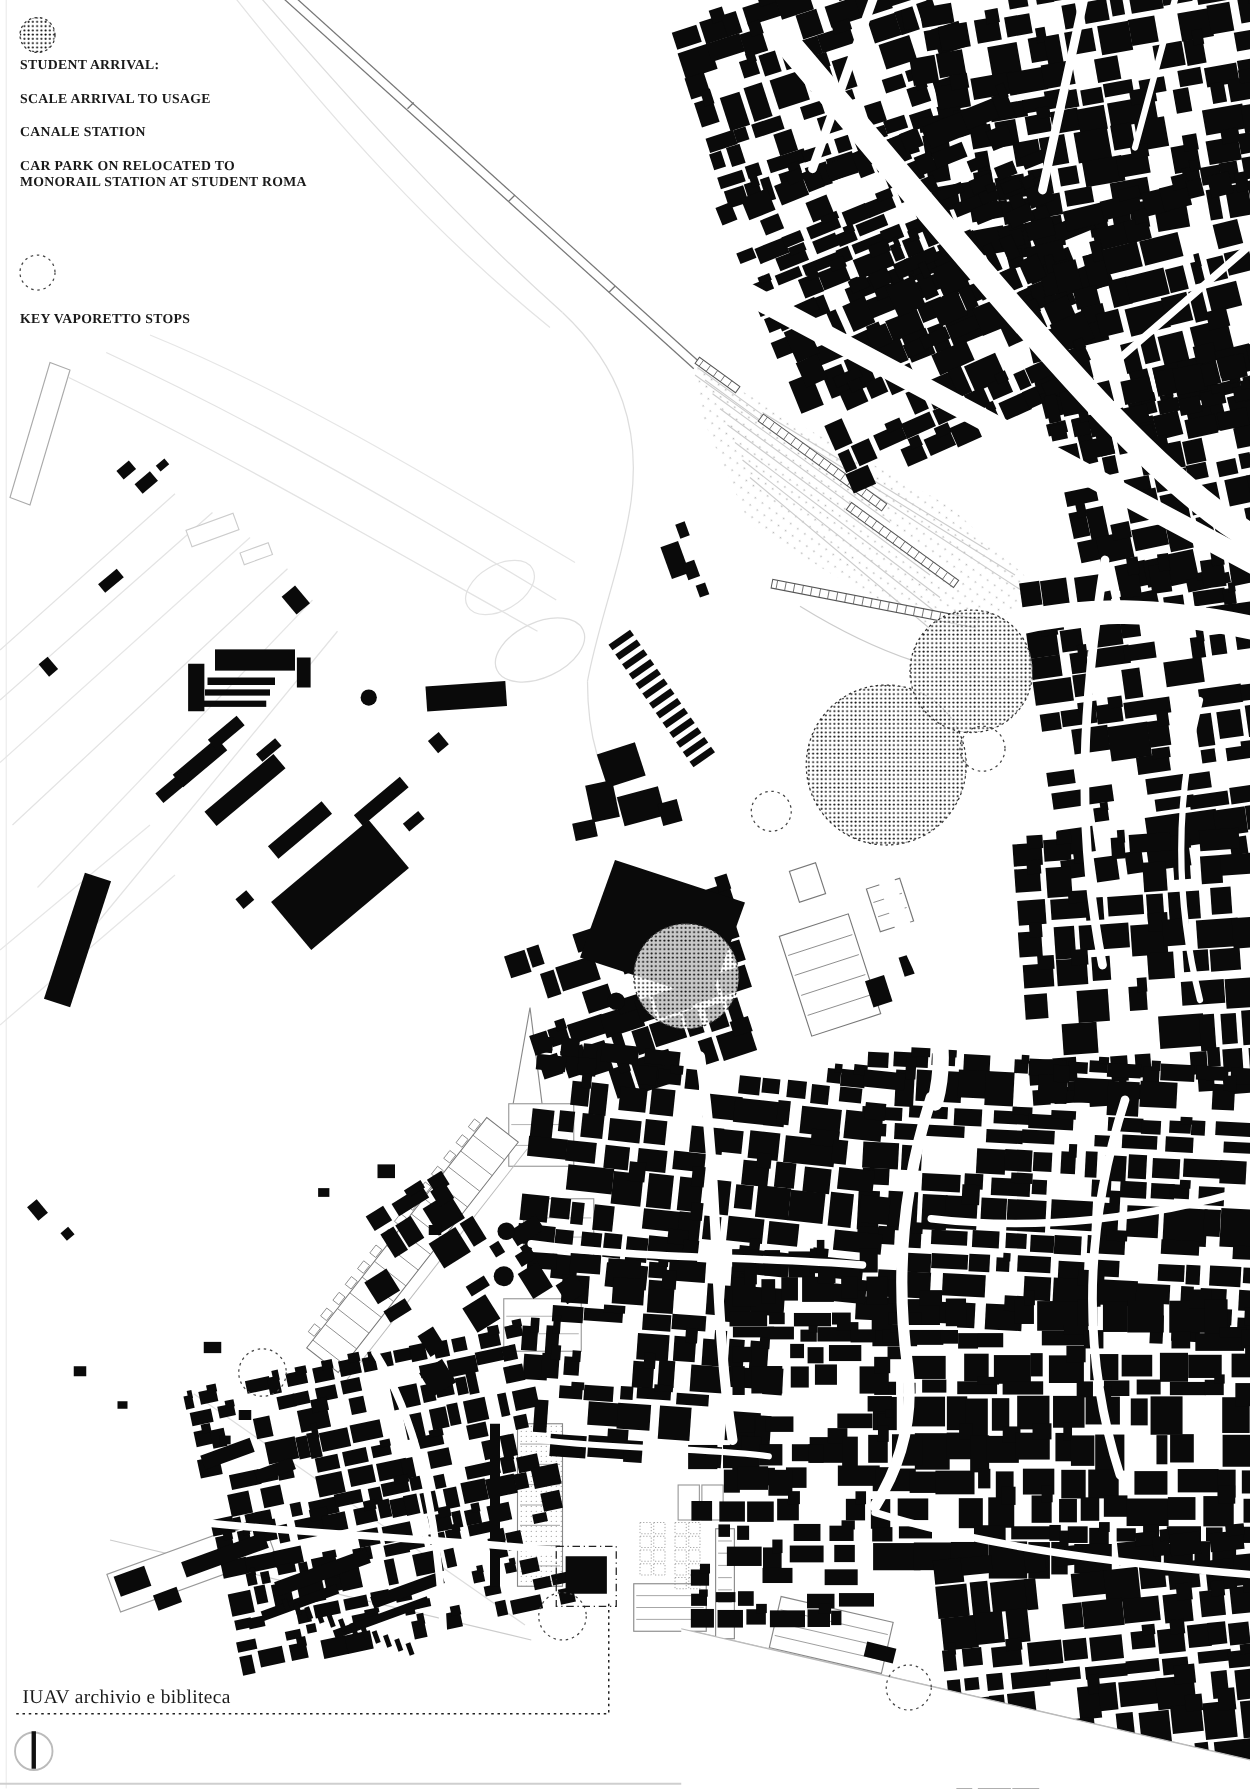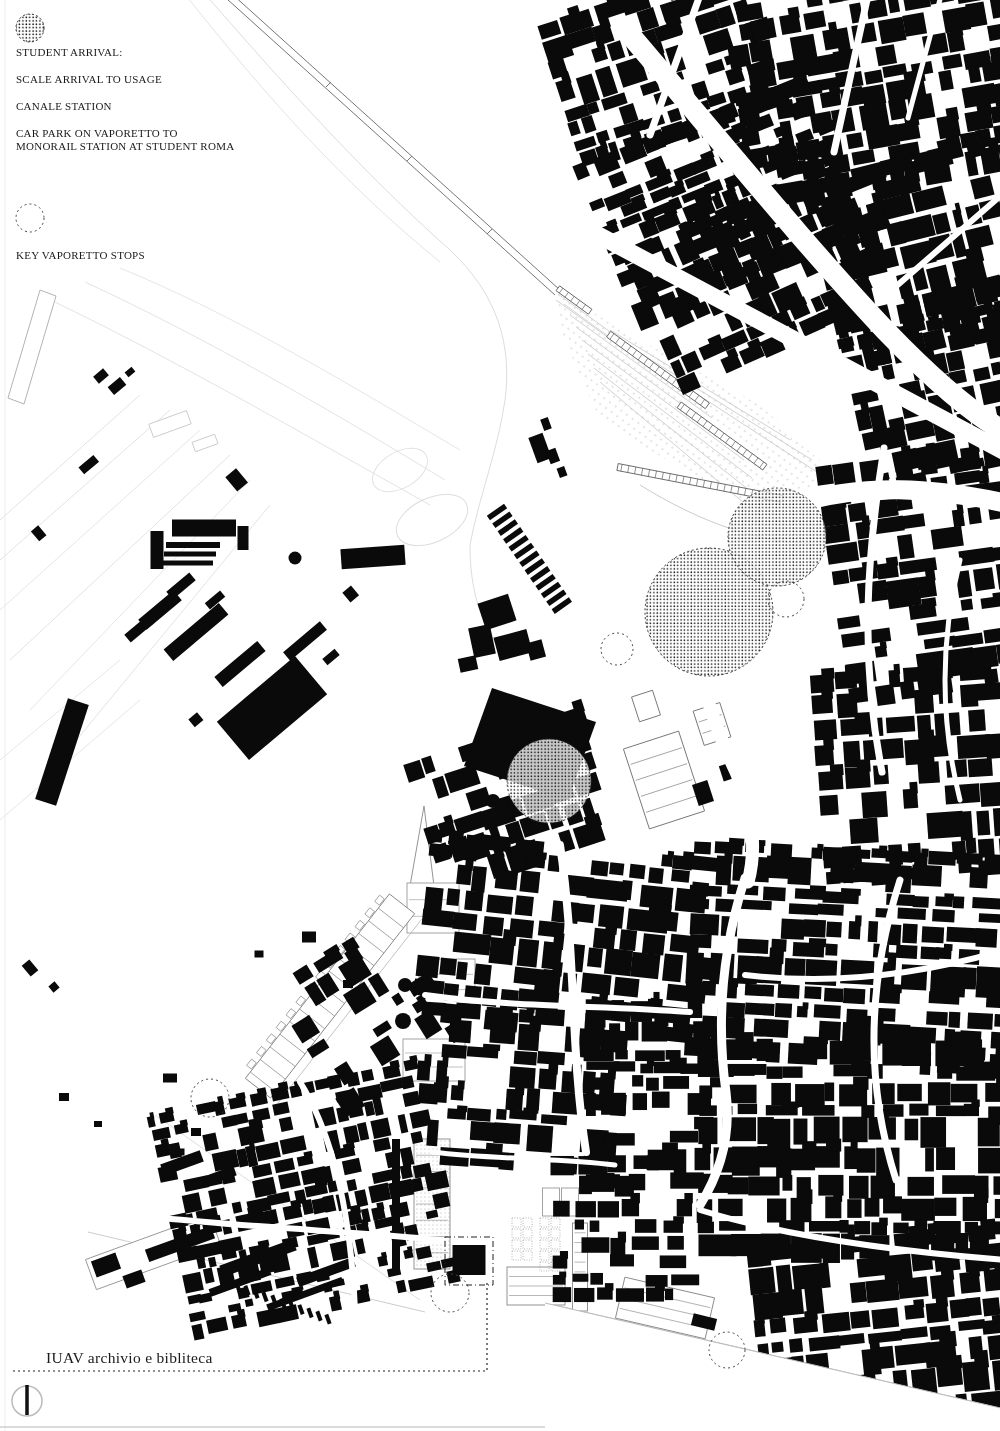--- a/index.html
+++ b/index.html
@@ -1,25 +1,25 @@
 <!DOCTYPE html>
 <html><head>
 <meta charset="utf-8">
 <style>
   html,body{margin:0;padding:0;background:#fff;}
   .sheet{position:relative;width:1000px;height:1431px;background:#ffffff;overflow:hidden;
          font-family:"Liberation Serif", serif;color:#1a1a1a;}
   #map{position:absolute;left:0;top:0;width:1000px;height:1431px;}
-  .legend{position:absolute;left:0;top:0;width:320px;height:280px;}
+  .legend{position:absolute;left:0;top:0;width:320px;height:280px;font-weight:bold;}
   .leg-icon{position:absolute;}
   .leg-items{position:absolute;left:16px;top:46px;}
   .leg-item{margin-bottom:14px;}
   .leg-line{font-size:11px;line-height:13px;letter-spacing:0.25px;white-space:nowrap;}
   .leg-stops{position:absolute;left:16px;top:249px;font-size:11px;letter-spacing:0.25px;white-space:nowrap;}
-  .footer-label{position:absolute;left:18px;top:1349px;font-size:15.5px;letter-spacing:0.3px;margin-left:28px;}
+  .footer-label{position:absolute;left:18px;top:1349px;font-size:15.5px;letter-spacing:0.3px;}
 </style>
 </head>
 <body>
 
 <div class="sheet">
   <svg id="map" viewBox="0 0 1000 1431" xmlns="http://www.w3.org/2000/svg">
     <defs>
       <pattern id="hdots" width="3.4" height="3.4" patternUnits="userSpaceOnUse">
         <circle cx="1.1" cy="1.1" r="0.8" fill="#000000"></circle>
       </pattern>
@@ -2068,21 +2068,21 @@
       <div class="leg-item">
         <div class="leg-line">STUDENT ARRIVAL:</div>
       </div>
       <div class="leg-item">
         <div class="leg-line">SCALE ARRIVAL TO USAGE</div>
       </div>
       <div class="leg-item">
         <div class="leg-line">CANALE STATION</div>
       </div>
       <div class="leg-item">
-        <div class="leg-line">CAR PARK ON VAPORETTO TO</div>
+        <div class="leg-line">CAR PARK ON RELOCATED TO</div>
         <div class="leg-line">MONORAIL STATION AT STUDENT ROMA</div>
       </div>
     </div>
     <svg class="leg-icon" style="left:15px;top:203px" width="30" height="30">
       <circle cx="15" cy="15" r="14" fill="none" stroke="#444" stroke-width="1" stroke-dasharray="2 3"></circle>
     </svg>
     <div class="leg-stops">KEY VAPORETTO STOPS</div>
   </div>
 
   <div class="footer-label">IUAV archivio e bibliteca</div>

